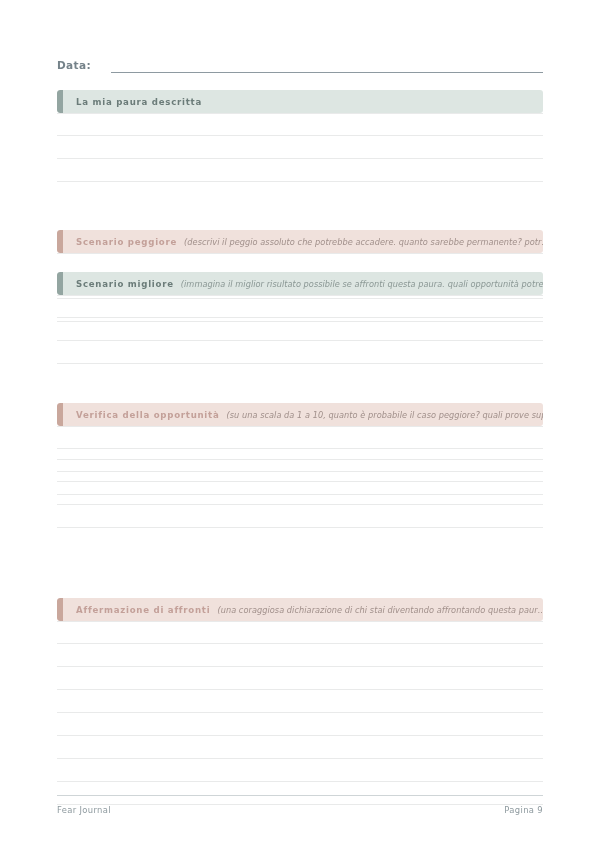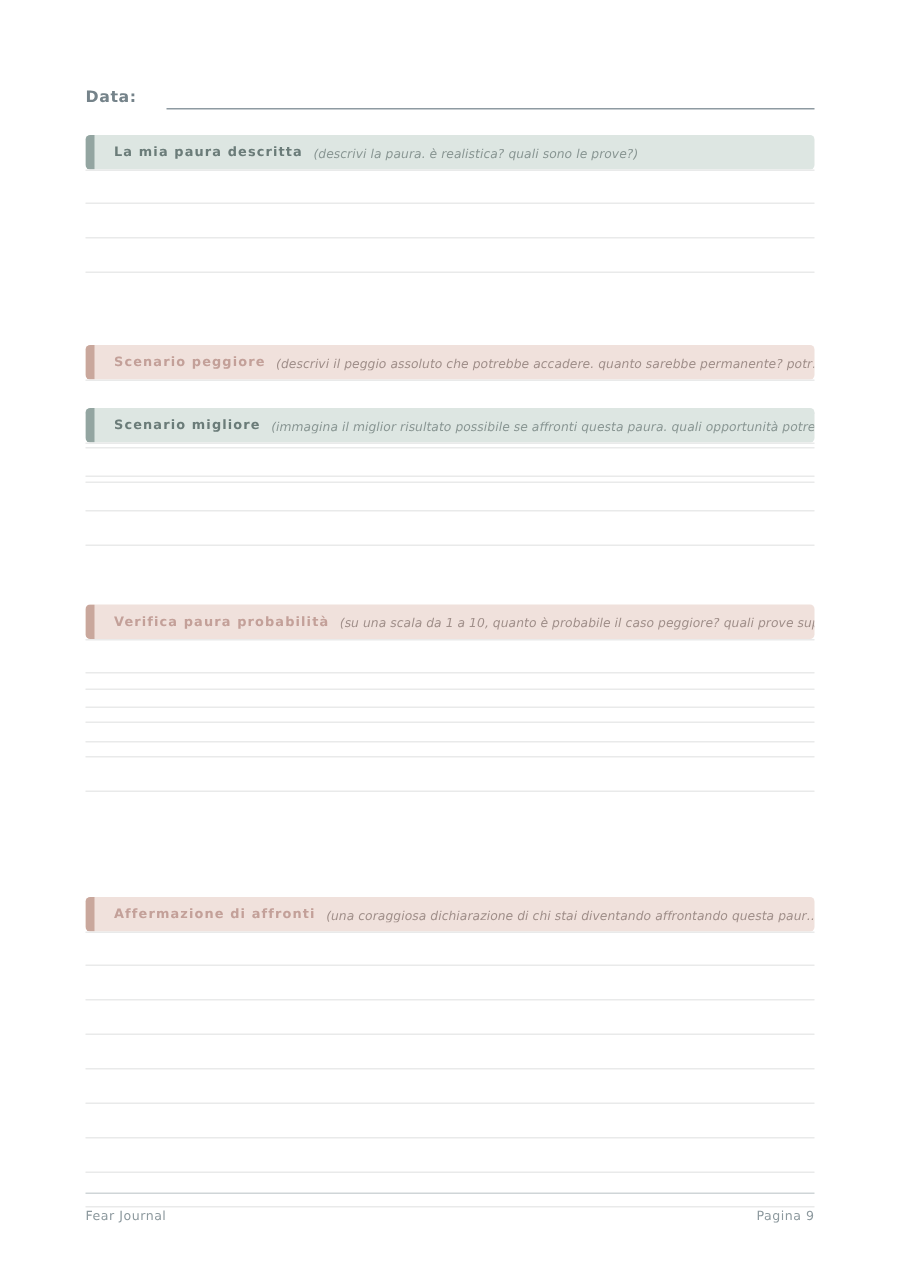--- a/index.html
+++ b/index.html
@@ -143,21 +143,20 @@
   <div class="date-row">
     <span class="date-label">Data:</span>
     <span class="date-line"></span>
   </div>
 
   <div id="sections-host">
       <div class="section theme-green" style="top: 90px;">
         <div class="sec-header">
           <span class="accent"></span>
           <span class="sec-title">La mia paura descritta</span>
-          <span class="sec-hint">(descrivi la paura. è realistica? quali sono le prove?)</span>
         </div>
         <div class="rules">
           <div class="rule-line"></div>
           <div class="rule-line"></div>
           <div class="rule-line"></div>
         </div>
       </div>
       <div class="section theme-rose" style="top: 198px;">
         <div class="sec-header">
           <span class="accent"></span>
@@ -178,21 +177,21 @@
         </div>
         <div class="rules">
           <div class="rule-line"></div>
           <div class="rule-line"></div>
           <div class="rule-line"></div>
         </div>
       </div>
       <div class="section theme-rose" style="top: 371px;">
         <div class="sec-header">
           <span class="accent"></span>
-          <span class="sec-title">Verifica paura probabilità</span>
+          <span class="sec-title">Verifica della opportunità</span>
           <span class="sec-hint">(su una scala da 1 a 10, quanto è probabile il caso peggiore? quali prove sup…</span>
         </div>
         <div class="rules">
           <div class="rule-line"></div>
           <div class="rule-line"></div>
           <div class="rule-line"></div>
         </div>
       </div>
       <div class="section theme-green" style="top: 459px;">
         <div class="rules">

